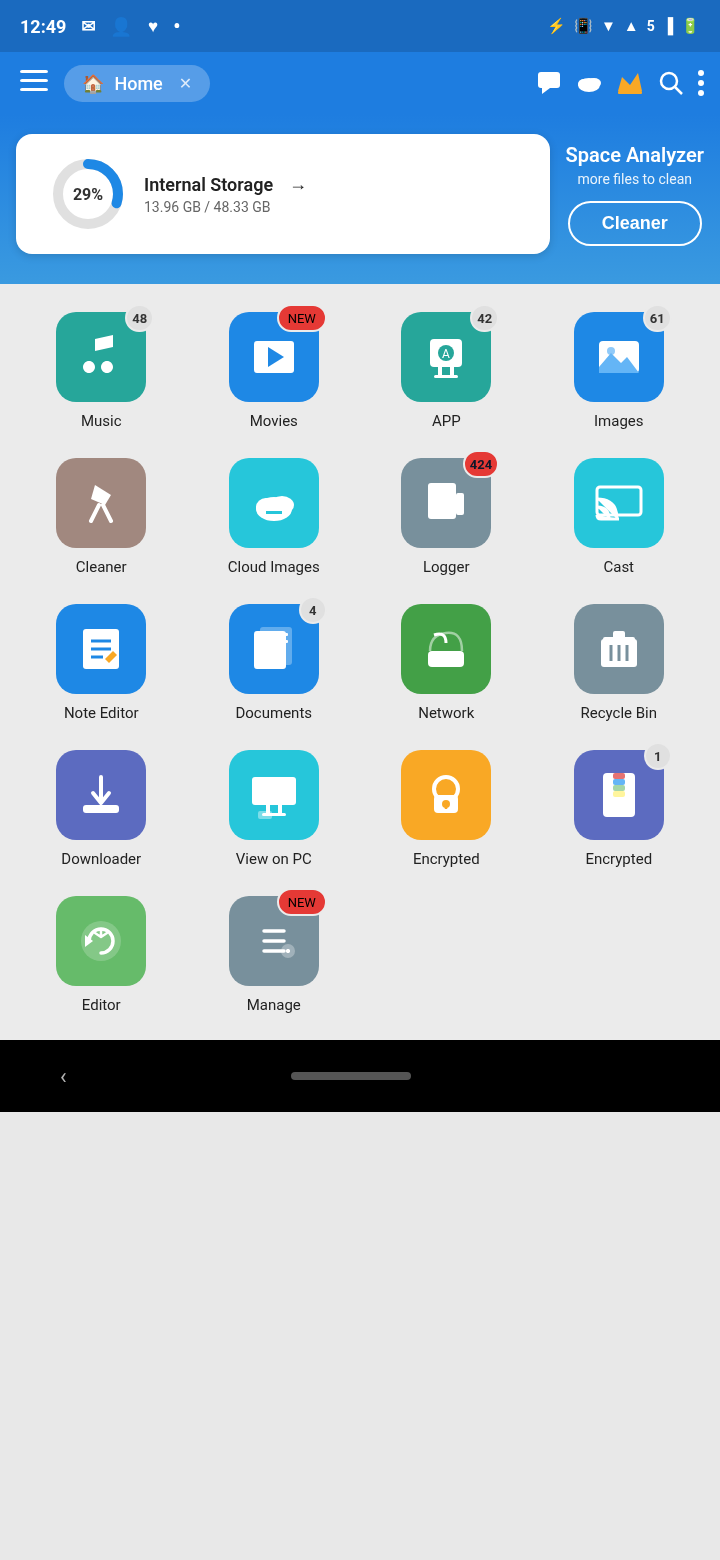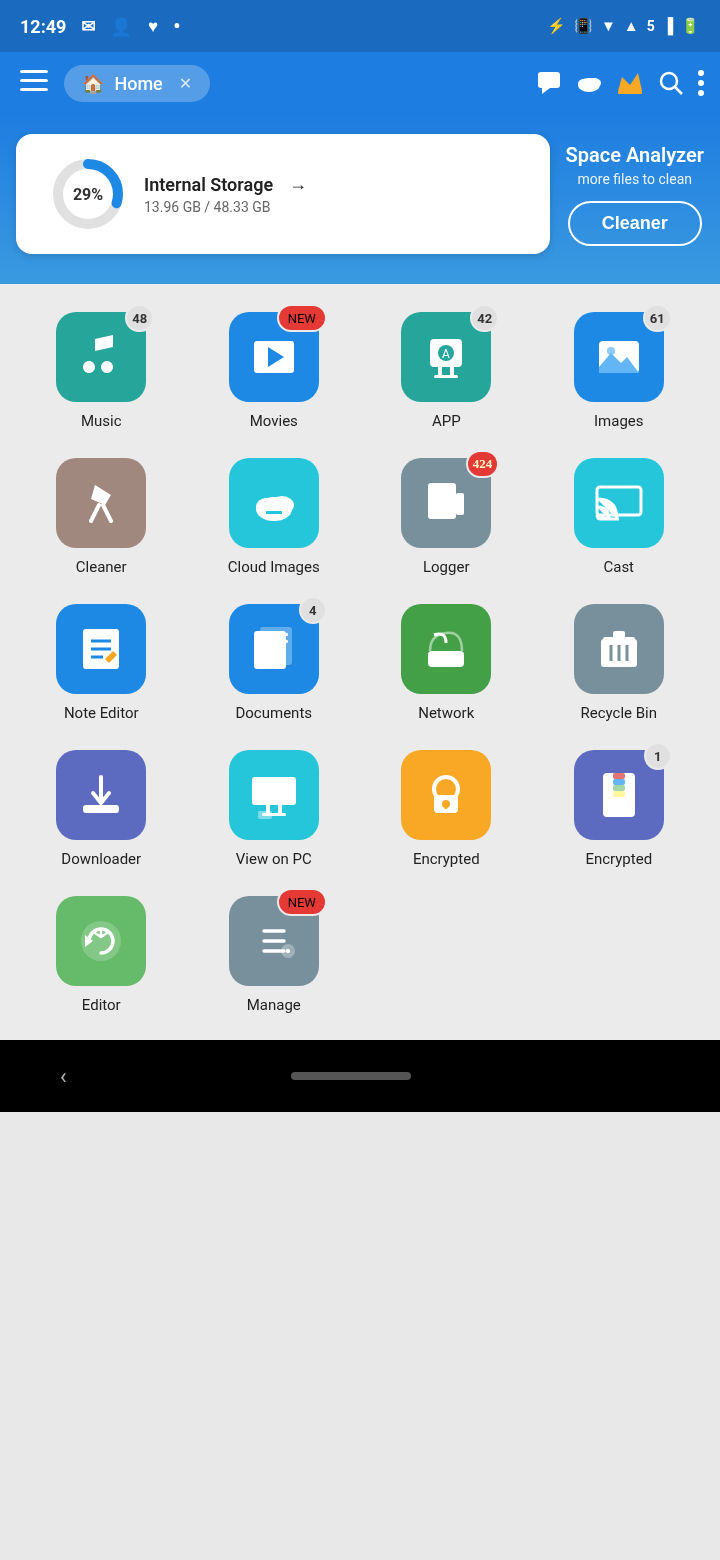--- a/index.html
+++ b/index.html
@@ -210,22 +210,21 @@
       min-width: 50px;
       height: 28px;
       display: flex;
       align-items: center;
       justify-content: center;
       padding: 0 5px;
       border: 2px solid #ebebeb;
     }
     .badge-red {
       background: #e53935;
-      color: #fef9c3;
-      font-family: Liberation Serif, serif;
+      color: #0f172a;
     }
     .app-label {
       font-size: 15px;
       color: #222;
       text-align: center;
       font-weight: 400;
     }
 
     
     .bg-teal    { background: #26a69a; }

